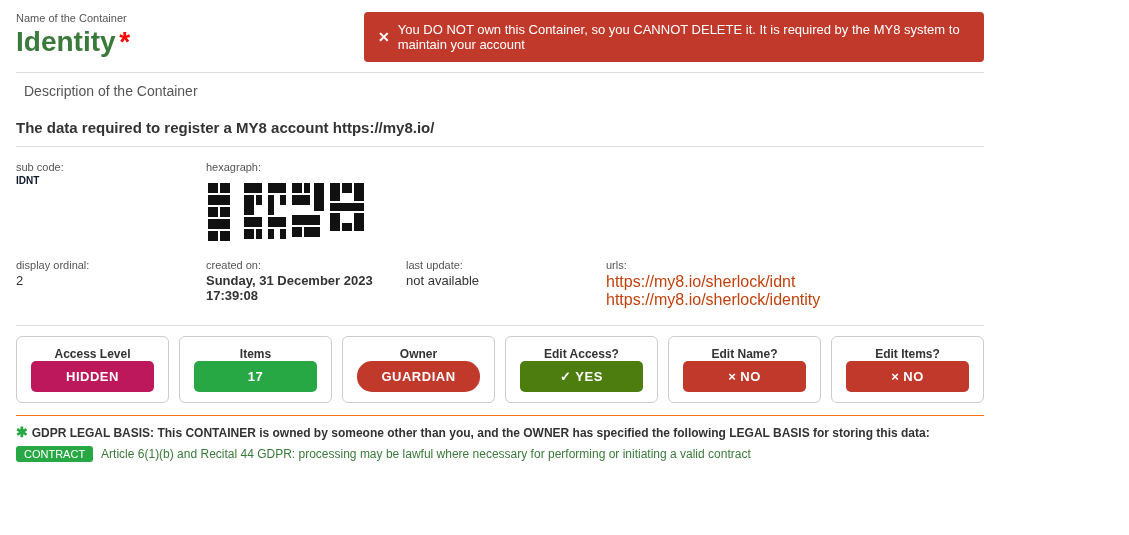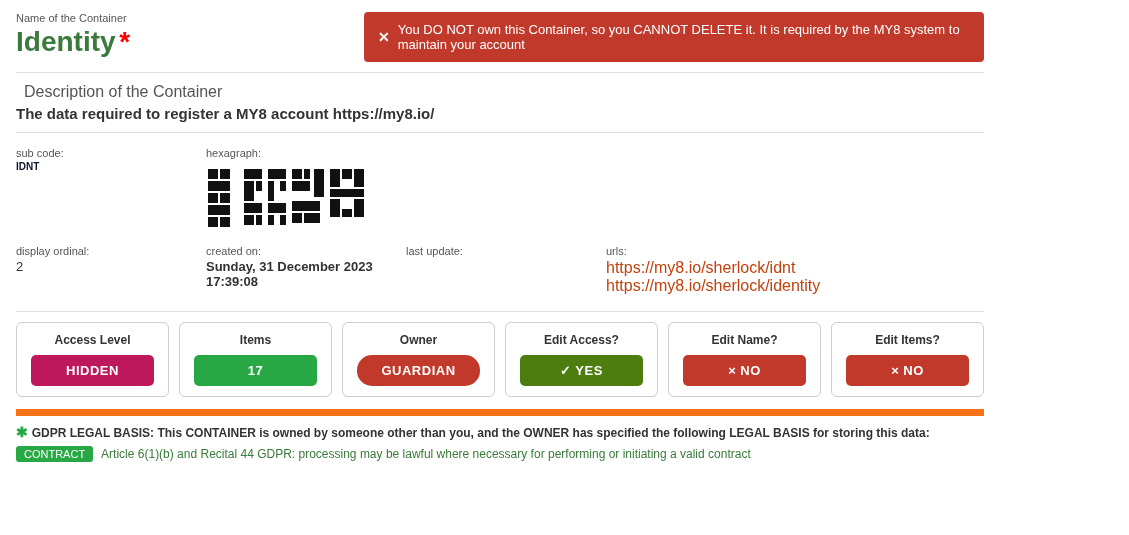--- a/index.html
+++ b/index.html
@@ -50,23 +50,23 @@
     .error-banner .x-icon {
       font-weight: bold;
       font-size: 14px;
     }
     .divider {
       border: none;
       border-top: 1px solid #ddd;
       margin: 10px 0;
     }
     .description-label {
-      font-size: 16px;
+      font-size: 14px;
       color: #555;
-      margin-bottom: 4px;
+      margin-bottom: 20px;
       padding-left: 8px;
     }
     .description-text {
       font-size: 15px;
       font-weight: bold;
       color: #333;
       margin-bottom: 10px;
     }
     .meta-grid {
       display: grid;
@@ -114,42 +114,41 @@
     }
     .card {
       border: 1px solid #ccc;
       border-radius: 6px;
       padding: 10px 14px;
       min-width: 120px;
       flex: 1;
       display: flex;
       flex-direction: column;
       align-items: center;
-      gap: 8px;
     }
     .card-label {
       font-size: 12px;
       font-weight: bold;
       color: #333;
       text-align: center;
     }
     .card-value-btn {
       border: none;
       border-radius: 5px;
       padding: 8px 16px;
       font-size: 13px;
       font-weight: bold;
       cursor: pointer;
       width: 100%;
       text-align: center;
       letter-spacing: 0.5px;
     }
 
     .gdpr-section {
-      border-top: 7px solid #f97316;
+      border-top: 1px solid #f97316;
       padding-top: 8px;
       font-size: 12px;
     }
     .gdpr-title {
       font-weight: bold;
       color: #333;
       margin-bottom: 6px;
     }
     .gdpr-title .asterisk-green {
       color: #28a745;
@@ -259,20 +258,21 @@
       <div class="meta-value">2</div>
     </div>
 
     <div class="meta-cell">
       <div class="meta-label">created on:</div>
       <div class="meta-value bold">Sunday, 31 December 2023 17:39:08</div>
     </div>
 
     <div class="meta-cell">
       <div class="meta-label">last update:</div>
+      <div class="meta-value">not available</div>
     </div>
 
     <div class="meta-cell">
       <div class="meta-label">urls:</div>
       <a class="url-link" href="#">https://my8.io/sherlock/idnt</a>
       <a class="url-link" href="#">https://my8.io/sherlock/identity</a>
     </div>
   </div>
 
   <hr class="divider">

